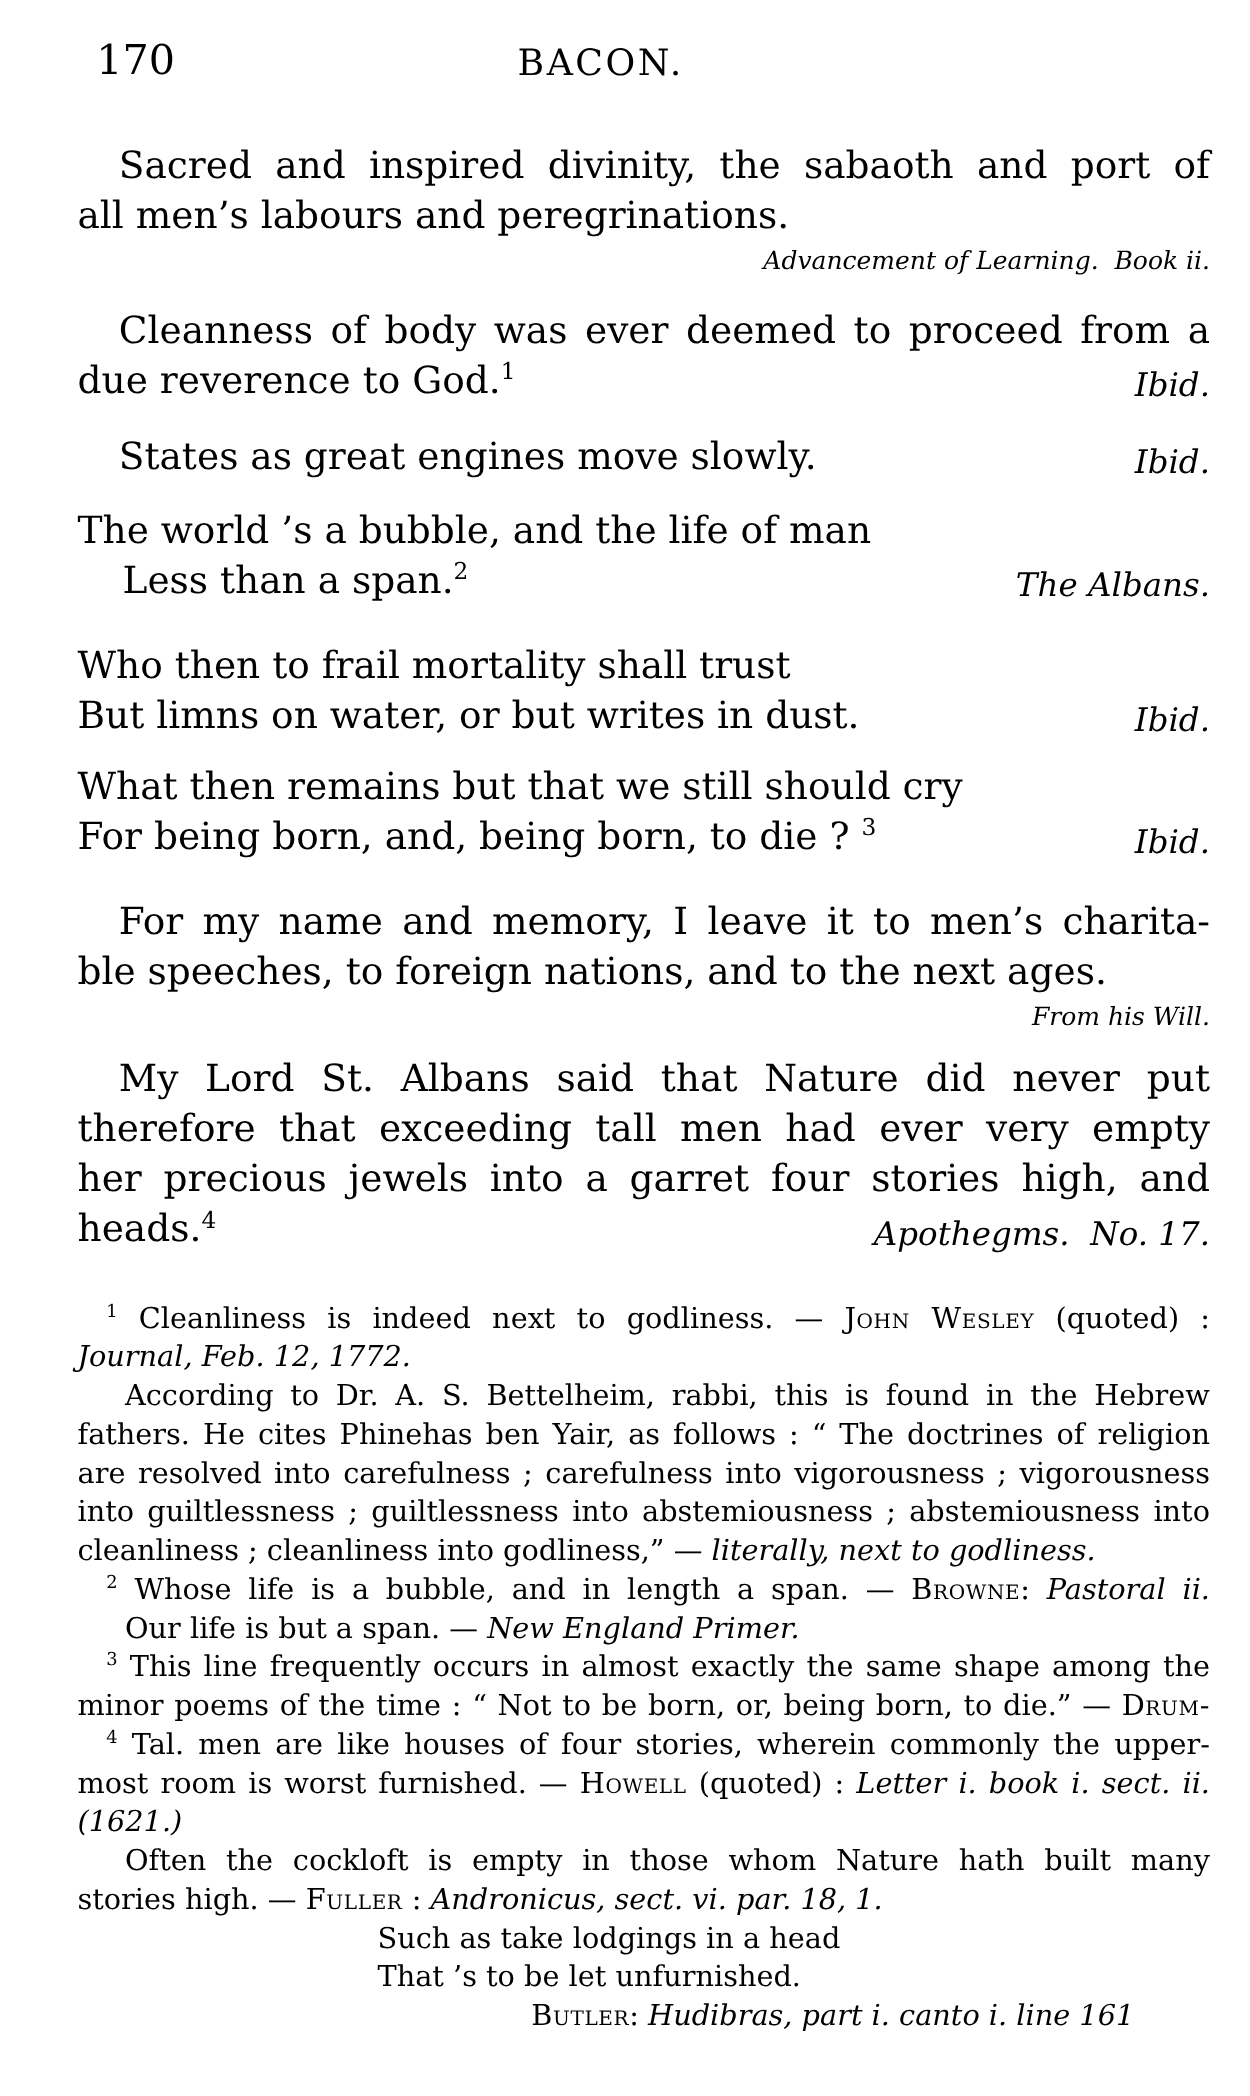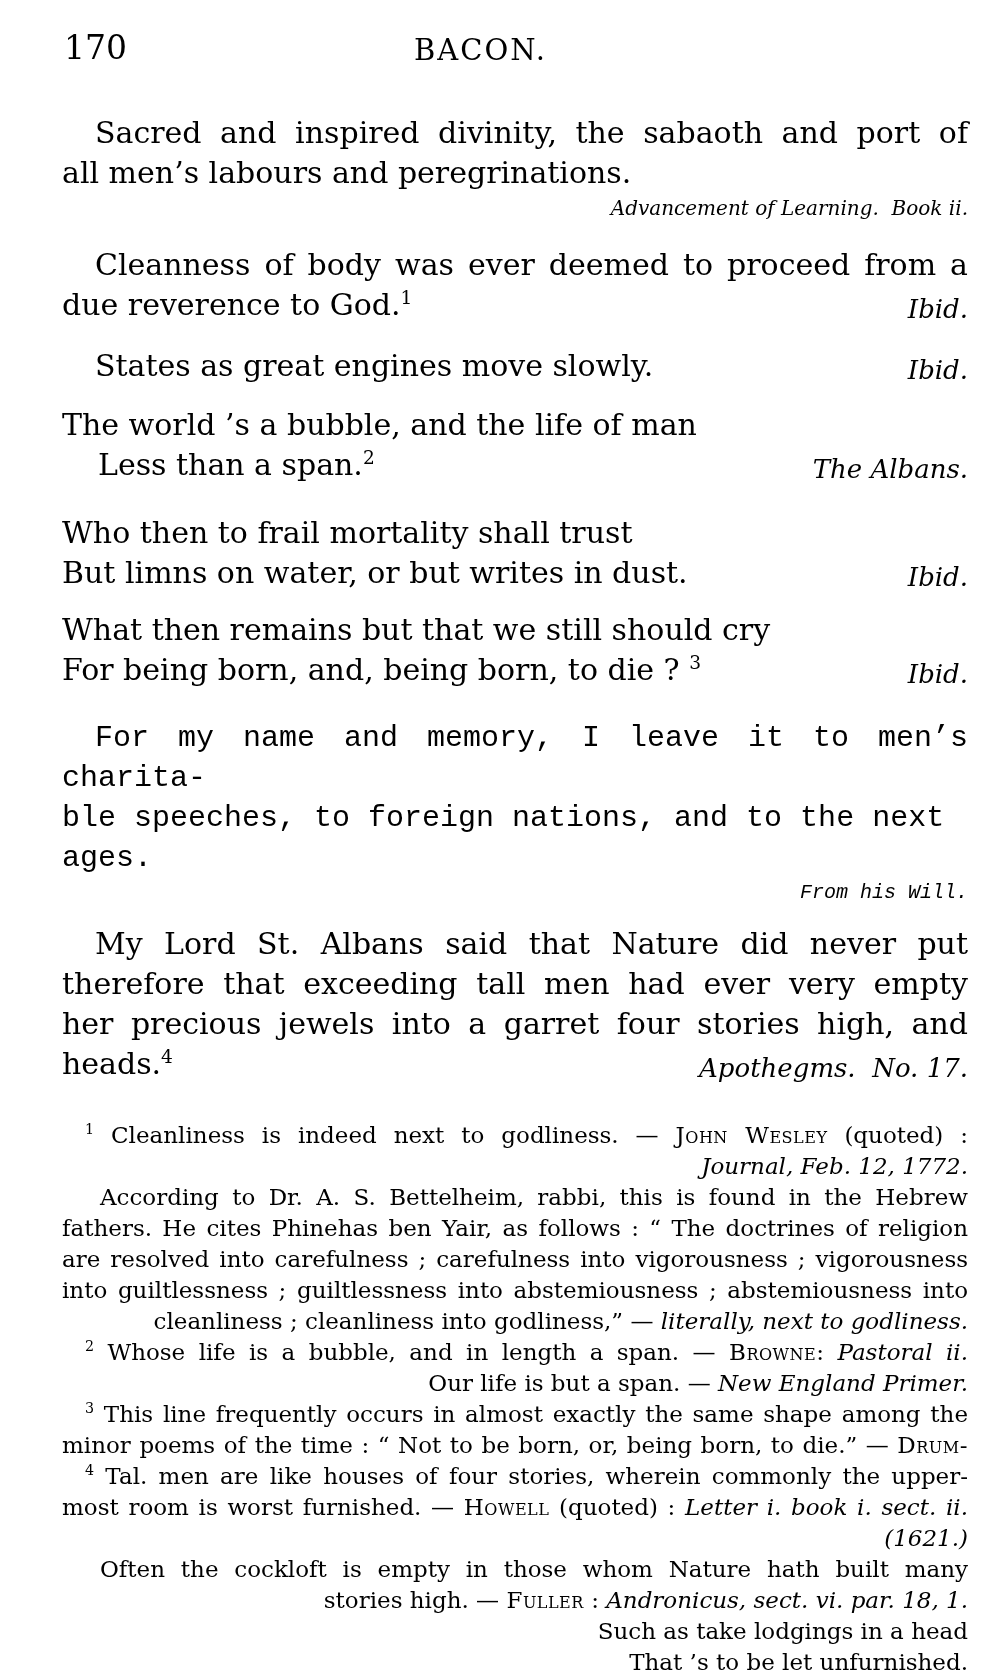--- a/index.html
+++ b/index.html
@@ -12,46 +12,46 @@
     font-family:"DejaVu Serif", serif;
     overflow:hidden;
   }
   .content{
     position:absolute;
     left:62px; top:0;
     width:906px;
   }
   
   .header{position:relative;height:68px;}
-  .page-number{position:absolute;left:2px;top:30px;font-size:33px;line-height:36px;}
+  .page-number{position:absolute;left:15px;top:30px;font-size:33px;line-height:36px;}
   .running-head{position:absolute;left:352px;top:33px;font-size:29px;letter-spacing:2px;line-height:34px;}
   
   .quote{position:relative;}
   #quotes .quote:nth-child(1){margin-top:45px;}
   #quotes .quote:nth-child(2){margin-top:22px;}
   #quotes .quote:nth-child(3){margin-top:21px;}
   #quotes .quote:nth-child(4){margin-top:19px;}
   #quotes .quote:nth-child(5){margin-top:28px;}
   #quotes .quote:nth-child(6){margin-top:17px;}
-  #quotes .quote:nth-child(7){margin-top:28px;font-family:Liberation Mono, monospace;}
+  #quotes .quote:nth-child(7){margin-top:28px;}
   #quotes .quote:nth-child(8){margin-top:16px;}
   .line{position:relative;font-size:30px;line-height:40px;}
   #quotes .ind1{text-indent:33px;}
   #quotes .ind2{text-indent:36px;}
   .just{text-align:justify;text-align-last:justify;text-justify:inter-word;}
   .attr-line{
     text-align:right;font-style:italic;font-size:20px;line-height:30px;white-space:pre;
   }
   .attr-inline{
     position:absolute;right:0;bottom:3px;
     font-style:italic;font-size:26px;line-height:1;white-space:pre;text-indent:0;
   }
   
   #footnotes{margin-top:36px;}
-  .fn-line{position:relative;font-size:23px;line-height:31px;text-align:right;}
+  .fn-line{position:relative;font-size:23px;line-height:31px;}
   #footnotes .ind1{text-indent:23px;}
   #footnotes .ind2{text-indent:38px;}
   
   .seg-it{font-style:italic;}
   .seg-sc{font-variant:small-caps;letter-spacing:0.5px;}
   .seg-sup{font-size:0.62em;vertical-align:super;line-height:0;}
 </style>
 </head>
 <body>
 

